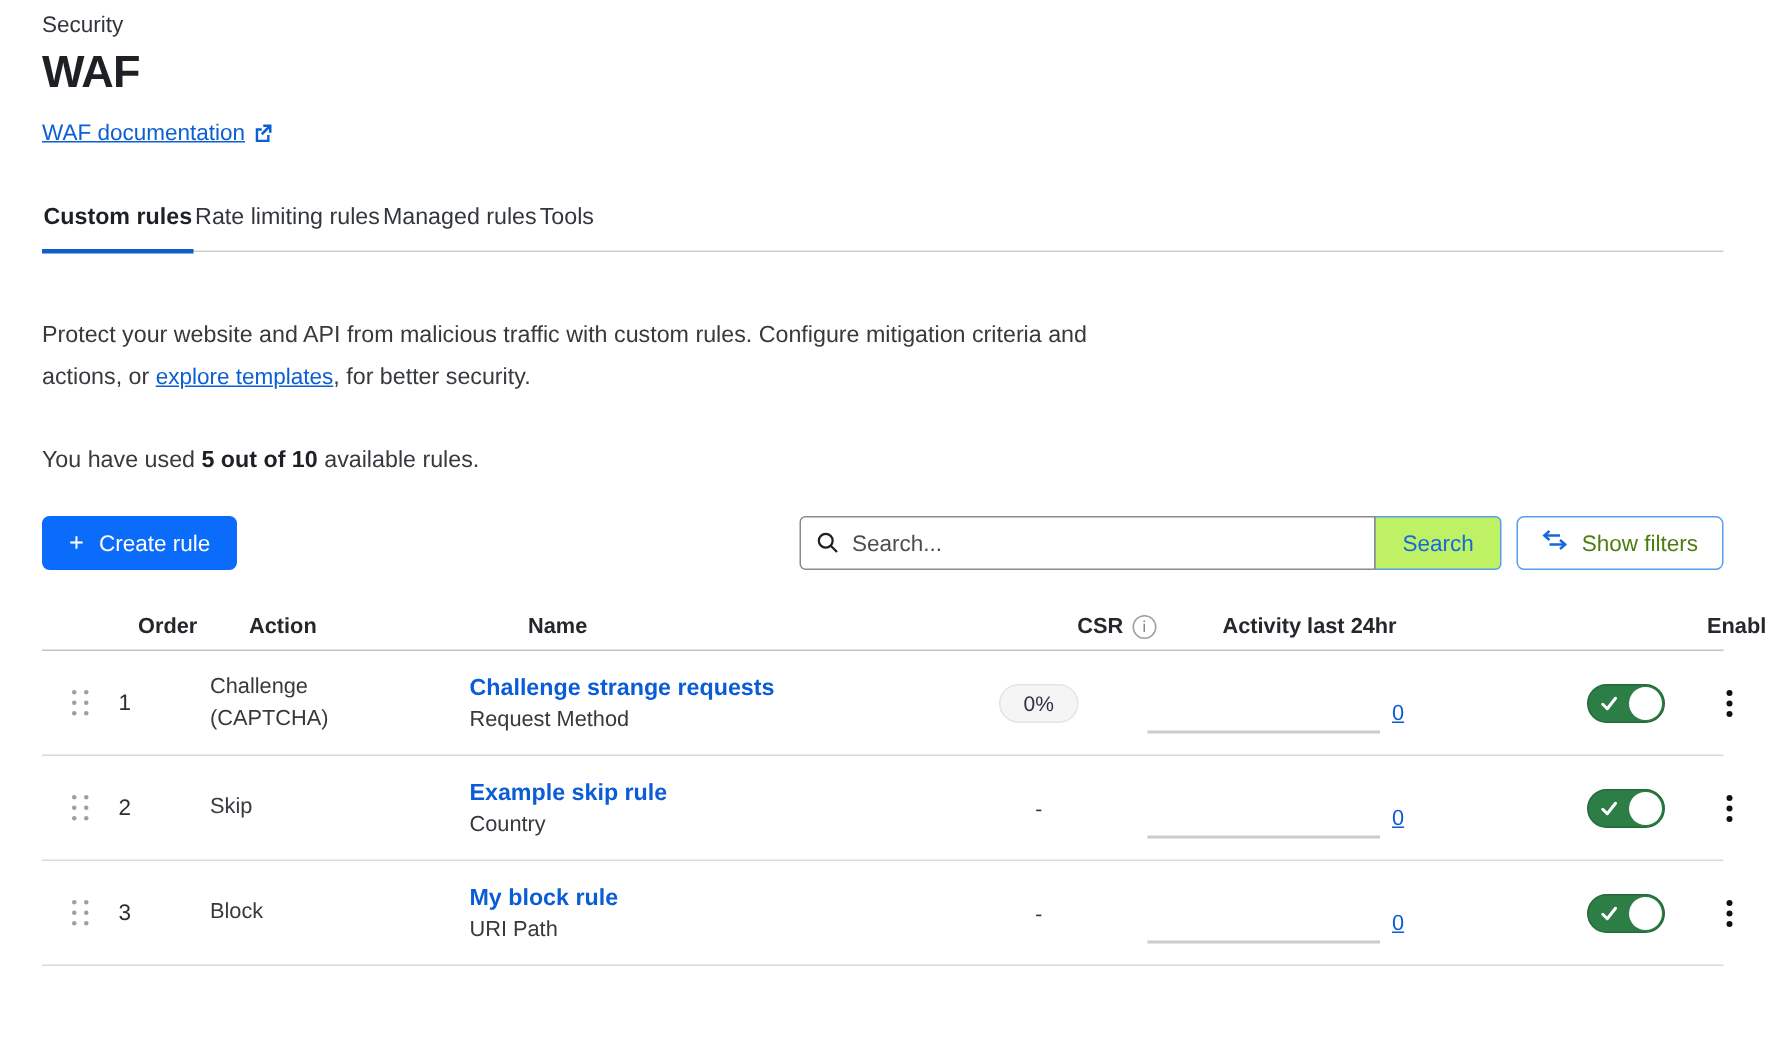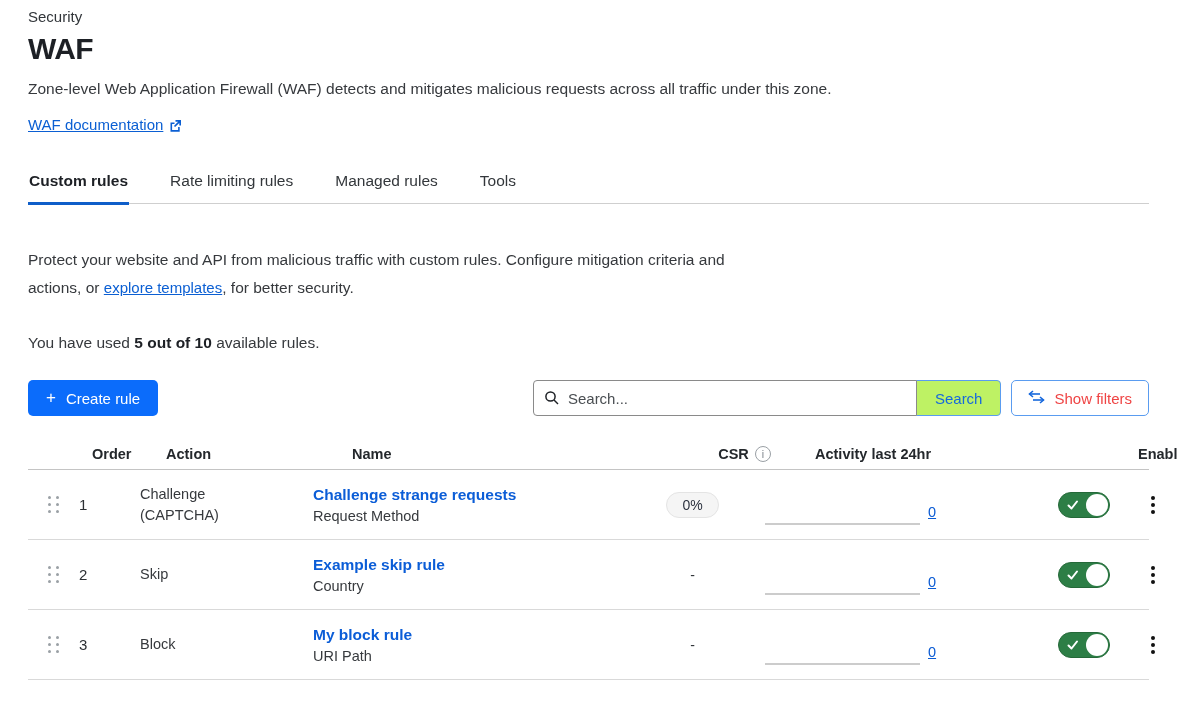--- a/index.html
+++ b/index.html
@@ -21,21 +21,21 @@
   }
   .container{padding:0 28px;}
   
   .breadcrumb{padding-top:8px;font-size:15px;color:#313539;}
   .page-title{font-size:30px;font-weight:700;color:#1d2025;margin:7px 0 14px;letter-spacing:-.5px;}
   .page-desc{font-size:15.5px;color:#36393d;margin:0 0 18px;}
   .doc-link-row{margin:0 0 22px;}
   a.text-link{color:var(--link-blue);text-decoration:underline;cursor:pointer;font-size:15px;}
   .ext-icon{display:inline-block;margin-left:6px;vertical-align:-2px;}
   
-  .tabs{display:flex;gap:40px;border-bottom:1px solid #cfcfcf;margin-top:28px;}
+  .tabs{display:flex;border-bottom:1px solid #cfcfcf;margin-top:28px;}
   .tab{font-size:15.5px;color:#33373b;padding:8px 1px 13px;cursor:pointer;position:relative;}
   .tab.active{font-weight:700;color:#1d2025;}
   .tab.active::after{content:"";position:absolute;left:0;right:0;bottom:-2px;height:3px;background:#0f5ec9;}
   
   .intro{font-size:15.5px;line-height:28px;margin-top:42px;max-width:740px;color:#36393d;}
   .usage{font-size:15.5px;margin-top:32px;color:#36393d;}
   .usage b{color:#1d2025;}
   
   .toolbar{display:flex;align-items:center;margin-top:28px;}
   .btn-primary{
@@ -51,21 +51,21 @@
     padding:0 10px 0 34px;font-size:15px;color:#3a3d40;font-family:inherit;outline:none;
   }
   .search-input::placeholder{color:#4a4e52;opacity:1;}
   .search-icon{position:absolute;left:11px;top:10px;}
   .btn-search{
     height:36px;padding:0 18px;margin-left:-1px;background:#bef264;color:#1668dd;font-size:15px;
     border:1px solid var(--light-blue-border);border-radius:0 4px 4px 0;cursor:pointer;font-family:inherit;
   }
   .btn-filters{
     height:36px;margin-left:10px;padding:0 16px;display:inline-flex;align-items:center;gap:9px;
-    background:#fff;color:#ef4444;font-size:15px;border:1px solid var(--light-blue-border);
+    background:#fff;color:#4d7c0f;font-size:15px;border:1px solid var(--light-blue-border);
     border-radius:5px;cursor:pointer;font-family:inherit;
   }
   
   .rules-table{margin-top:22px;}
   .thead,.trow{
     display:grid;
     grid-template-columns:51px 61px 173px 322px 115px 300px 95px 1fr;
   }
   .thead{height:32px;align-items:center;border-bottom:1px solid var(--line-dark);
     font-size:14.5px;font-weight:700;color:#24282c;gap:13px;}
@@ -96,21 +96,20 @@
   .info-icon{display:inline-flex;width:16px;height:16px;border:1px solid #9aa0a5;border-radius:50%;
     color:#7d838a;font-size:10.5px;font-style:normal;align-items:center;justify-content:center;font-weight:400;}
 </style>
 </head>
 <body>
 
 <div class="container">
 
   <div class="breadcrumb">Security</div>
   <h1 class="page-title">WAF</h1>
-  <p class="page-desc">Zone-level Web Application Firewall (WAF) detects and mitigates malicious requests across all traffic under this zone.</p>
 
   <div class="doc-link-row">
     <a class="text-link">WAF documentation</a><span class="ext-icon"><svg width="13" height="13" viewBox="0 0 13 13">
           <path d="M1.5 3.5h4v1.6H3.1v6h6V8h1.6v4.7H1.5z" fill="#0b5fd3"></path>
           <path d="M6.5 1h5.5v5.5h-1.7V3.9L6.1 8.1 4.9 6.9l4.2-4.2H6.5z" fill="#0b5fd3"></path>
         </svg></span>
   </div>
 
   <div class="tabs">
     <div class="tab active">Custom rules</div>

